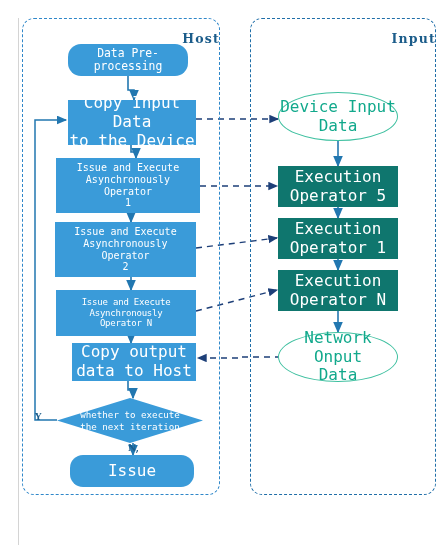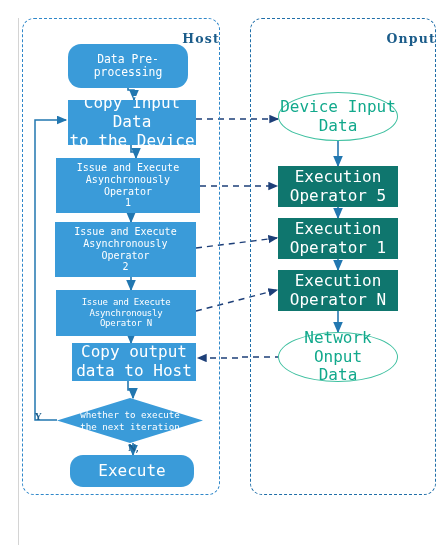--- a/index.html
+++ b/index.html
@@ -152,23 +152,23 @@
     <path d="M200,186 L277,186" stroke="#1d3f78" stroke-width="1.4" fill="none" stroke-dasharray="6,5" marker-end="url(#arrD)"></path>
     <path d="M196,248 L277,238" stroke="#1d3f78" stroke-width="1.4" fill="none" stroke-dasharray="6,5" marker-end="url(#arrD)"></path>
     <path d="M196,311 L277,290" stroke="#1d3f78" stroke-width="1.4" fill="none" stroke-dasharray="6,5" marker-end="url(#arrD)"></path>
     <path d="M281,357 L240,357 L240,358 L198,358" stroke="#1d3f78" stroke-width="1.4" fill="none" stroke-dasharray="6,5" marker-end="url(#arrD)"></path>
   </svg>
 
   <div class="lane" style="left:22px; top:18px; width:198px; height:477px;"></div>
   <div class="lane lane-device" style="left:250px; top:18px; width:186px; height:477px;"></div>
 
   <div class="lane-title" style="left:22px; top:31px; width:198px;">Host</div>
-  <div class="lane-title" style="left:250px; top:31px; width:186px;">Onput</div>
-
-  <div class="node node-round t-12" style="left:68px; top:44px; width:120px; height:44px;">
+  <div class="lane-title" style="left:250px; top:31px; width:186px;">Input</div>
+
+  <div class="node node-round t-12" style="left:68px; top:44px; width:120px; height:32px;">
     <div>
       <div>Data Pre-</div>
       <div>processing</div>
     </div>
   </div>
 
   <div class="node node-rect t-11" style="left:68px; top:100px; width:128px; height:45px;">
     <div>
       <div>Copy Input Data</div>
       <div>to the Device</div>
@@ -210,21 +210,21 @@
   </div>
 
   <div class="node node-rect t-11" style="left:72px; top:343px; width:124px; height:38px;">
     <div>
       <div>Copy output</div>
       <div>data to Host</div>
     </div>
   </div>
 
   <div class="node node-round t-11" style="left:70px; top:455px; width:124px; height:32px;">
-    <div>Execute</div>
+    <div>Issue</div>
   </div>
 
   <div class="edge-label" style="left:35px; top:412px;">Y</div>
   <div class="edge-label" style="left:128px; top:443px;">N,</div>
 
   <div class="node node-ellipse t-11" style="left:278px; top:92px; width:120px; height:49px;">
     <div>
       <div>Device Input</div>
       <div>Data</div>
     </div>

